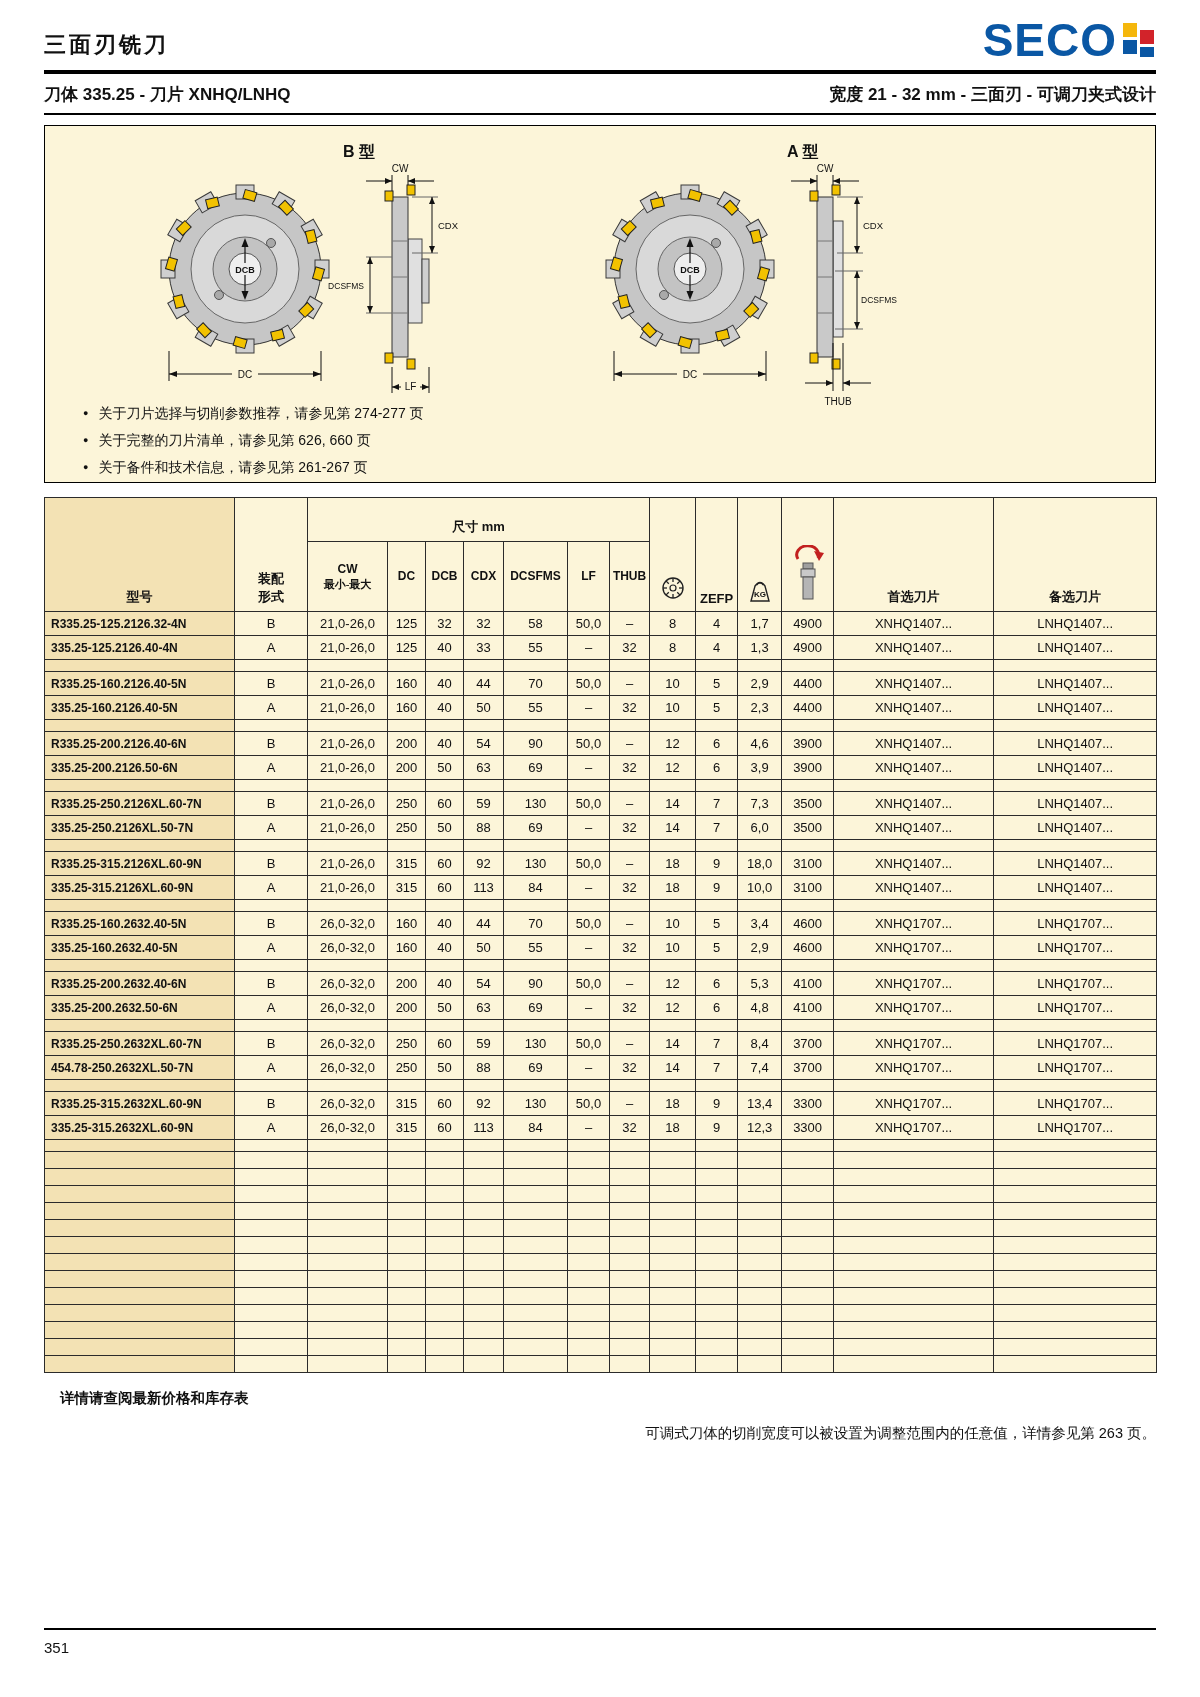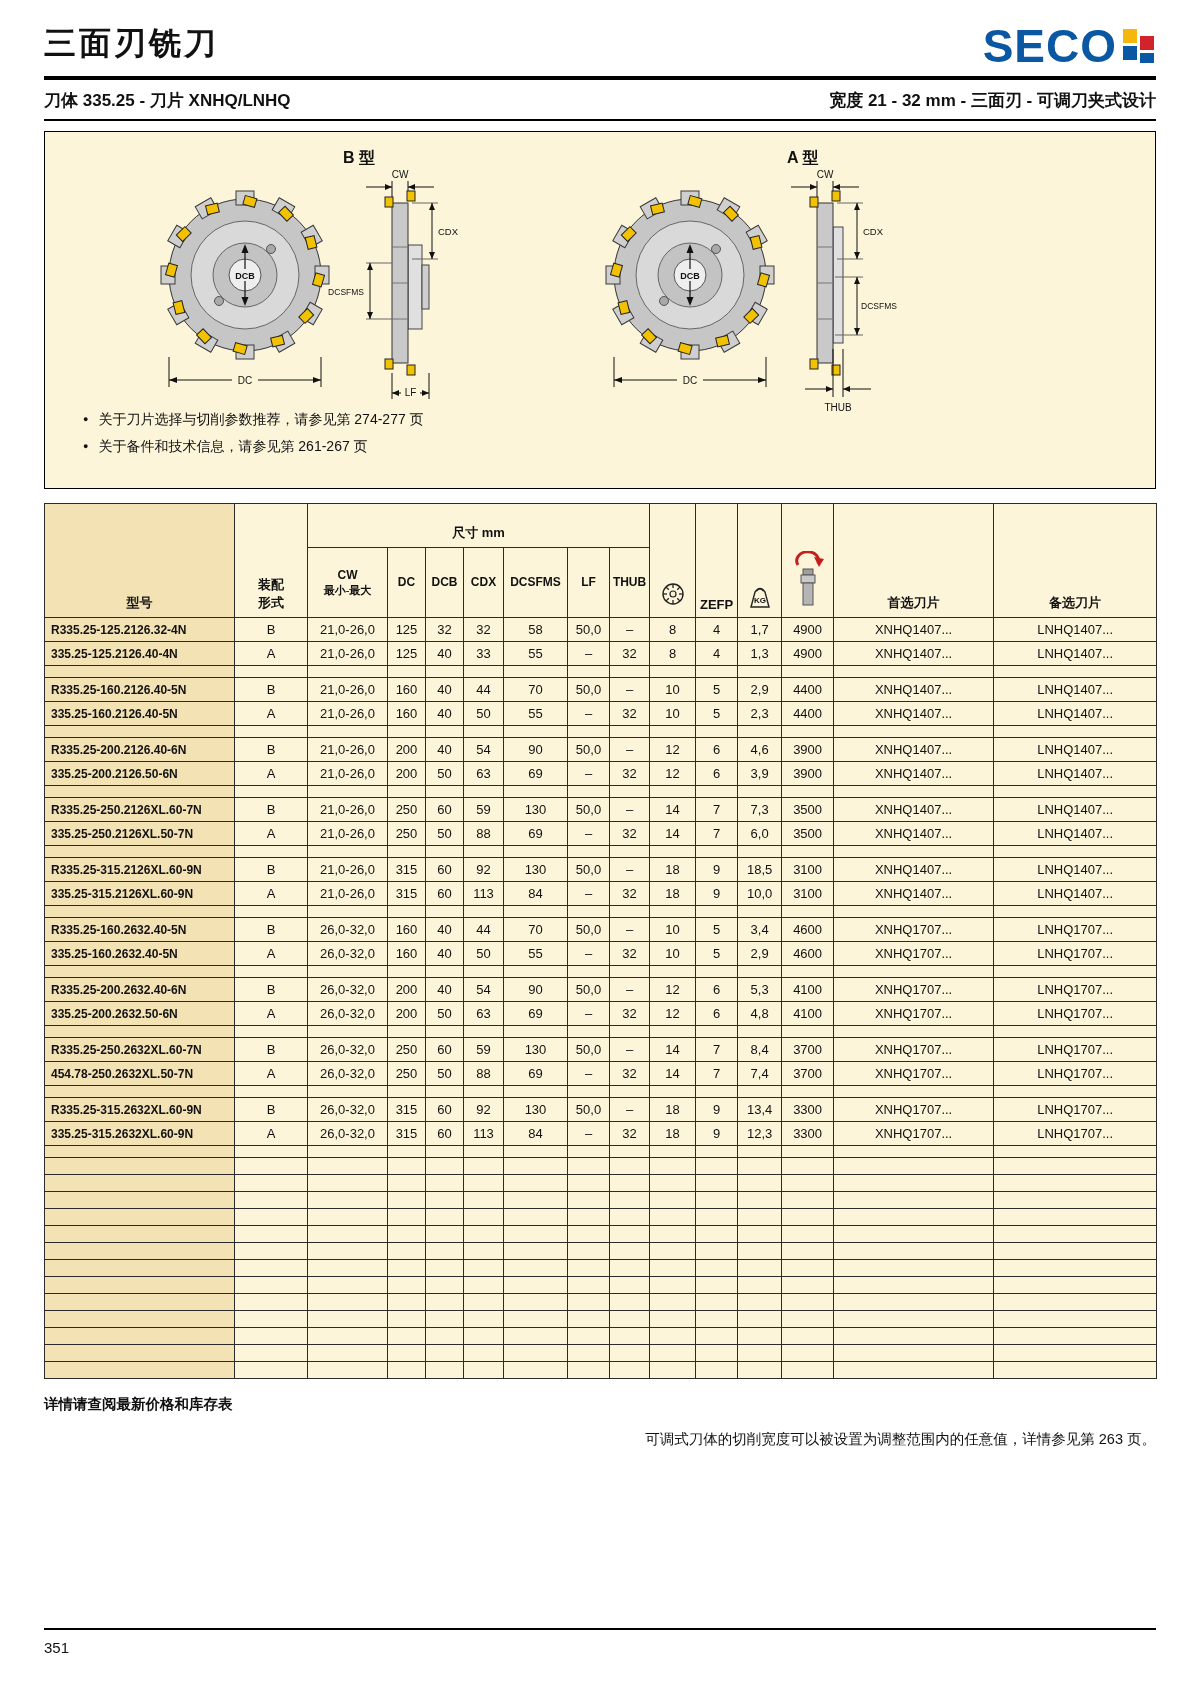--- a/index.html
+++ b/index.html
@@ -10,21 +10,21 @@
   }
   html,body{margin:0;padding:0;}
   body{
     width:1200px;height:1697px;background:#ffffff;color:#111;
     font-family:"Liberation Sans", sans-serif;position:relative;overflow:hidden;
   }
   .page{position:absolute;inset:0;padding:0 44px;box-sizing:border-box;}
 
   
   .topbar{display:flex;justify-content:space-between;align-items:flex-end;padding-top:22px;}
-  .page-title{margin:0;font-size:32px;font-weight:bold;letter-spacing:3px;}
+  .page-title{margin:0;font-size:22px;font-weight:bold;letter-spacing:3px;}
   .logo{display:flex;align-items:flex-start;}
   .logo-text{font-size:46px;font-weight:800;color:var(--blue);letter-spacing:1px;line-height:.8;}
   .logo-mark{position:relative;width:33px;height:38px;margin-left:6px;}
   .logo-mark .sq{position:absolute;}
   .sq-yellow{left:0;top:1px;width:14px;height:14px;background:#f5b70c;}
   .sq-red{left:17px;top:8px;width:14px;height:14px;background:#d2232a;}
   .sq-blue1{left:0;top:18px;width:14px;height:14px;background:#0a57a4;}
   .sq-blue2{left:17px;top:25px;width:14px;height:10px;background:#0a57a4;}
 
   .rule-thick{height:4px;background:#000;margin-top:10px;}
@@ -59,21 +59,21 @@
   .th-model{text-align:left;padding-left:8px;font-size:13px;font-family:Liberation Serif, serif;}
   .th-dims{vertical-align:bottom;font-size:13px;}
   .cw-sub{font-size:11px;font-family:Liberation Serif, serif;}
   tr.data-row{height:24px;}
   tr.data-row td.model{font-weight:bold;text-align:left;padding-left:6px;font-size:12px;margin-top:12px;}
   tr.spacer-row{height:12px;}
   tr.empty-row{height:17px;}
 
   
   .footnotes{margin-top:16px;font-size:14.5px;}
-  .fn-bold{font-weight:bold;margin:0 0 16px 0;}
+  .fn-bold{font-weight:bold;margin:0 0 16px 16px;}
   .fn{margin:0 0 9px 0;text-align:right;}
 
   
   .bottombar{position:absolute;left:44px;right:44px;top:1628px;}
   .pagenum{font-size:15px;margin-top:9px;}
 </style>
 </head>
 <body>
 
 <div class="page">
@@ -309,20 +309,21 @@
           <line x1="88" y1="182" x2="88" y2="230" stroke="#111"></line>
           <line x1="98" y1="182" x2="98" y2="230" stroke="#111"></line>
           <line x1="60" y1="222" x2="88" y2="222" stroke="#111"></line>
           <line x1="126" y1="222" x2="98" y2="222" stroke="#111"></line>
           <polygon points="88,222 81,219 81,225" fill="#111"></polygon>
           <polygon points="98,222 105,219 105,225" fill="#111"></polygon>
           <text x="93" y="244" text-anchor="middle" font-size="10" fill="#111">THUB</text>
         </svg></div>
     <ul class="diagram-notes">
         <li>关于刀片选择与切削参数推荐，请参见第 274-277 页</li>
+        <li>关于完整的刀片清单，请参见第 626, 660 页</li>
         <li>关于备件和技术信息，请参见第 261-267 页</li>
       </ul>
   </section>
 
   <table class="spec-table">
     <colgroup>
       <col style="width:190px">
         <col style="width:73px">
         <col style="width:80px">
         <col style="width:38px">
@@ -603,21 +604,21 @@
           <td>B</td>
           <td>21,0-26,0</td>
           <td>315</td>
           <td>60</td>
           <td>92</td>
           <td>130</td>
           <td>50,0</td>
           <td>–</td>
           <td>18</td>
           <td>9</td>
-          <td>18,5</td>
+          <td>18,0</td>
           <td>3100</td>
           <td>XNHQ1407...</td>
           <td>LNHQ1407...</td>
         </tr>
         <tr class="data-row">
           <td class="model">335.25-315.2126XL.60-9N</td>
           <td>A</td>
           <td>21,0-26,0</td>
           <td>315</td>
           <td>60</td>

